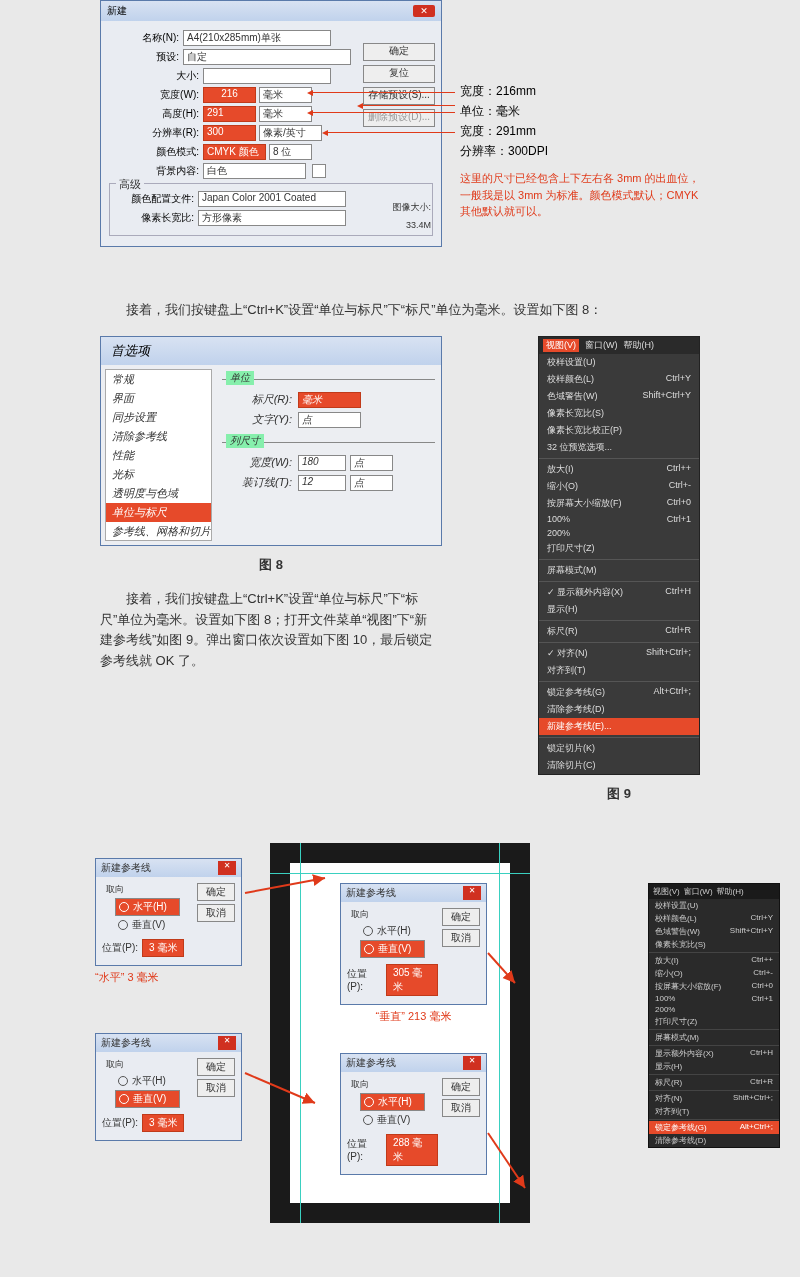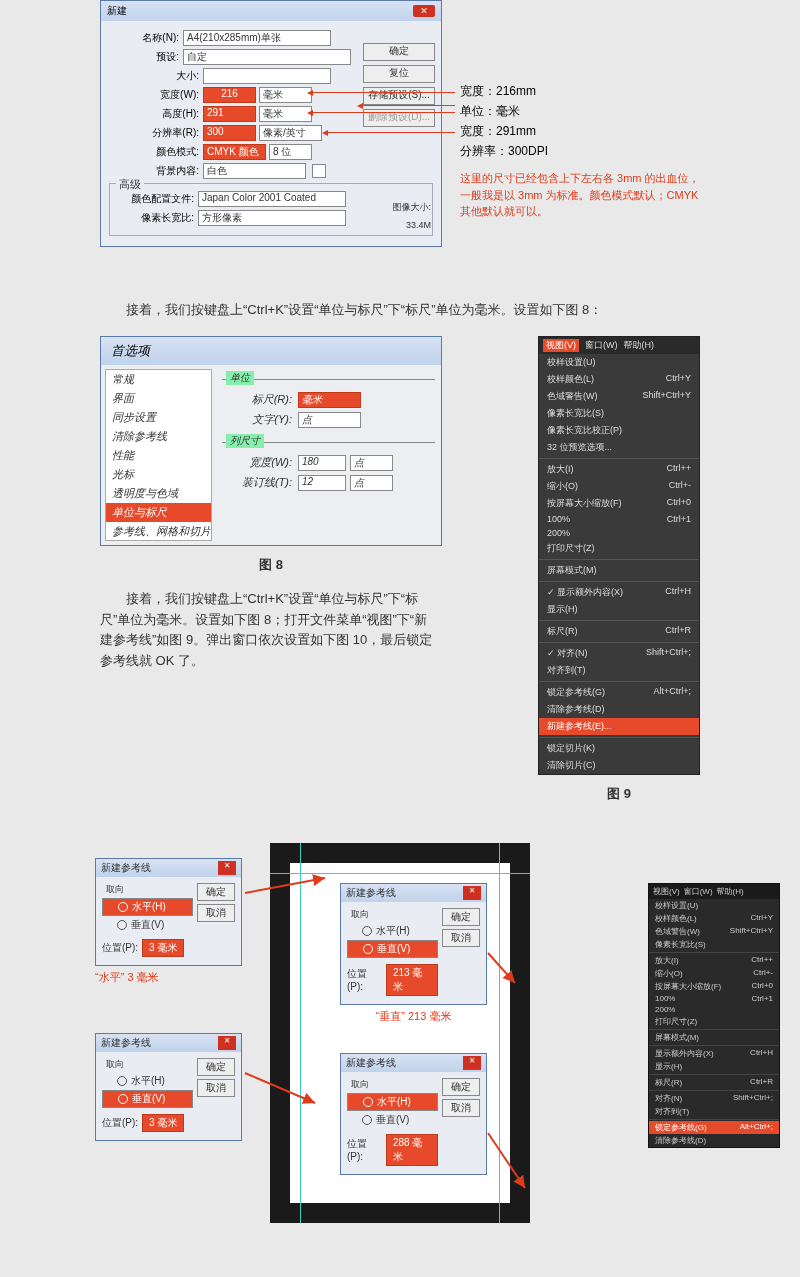--- a/index.html
+++ b/index.html
@@ -362,22 +362,22 @@
     flex: 1;
   }
   .gdlg .col1 .g-legend {
     font-size: 9px;
     margin-bottom: 2px;
     margin-left: 4px;
   }
   .gdlg .rad {
     display: flex;
     align-items: center;
-    margin: 1px 0;
-    padding: 1px 15px;
+    margin: 1px 13px;
+    padding: 1px 3px;
   }
   .gdlg .rad .c {
     width: 8px; height: 8px;
     border: 1px solid #555;
     border-radius: 50%;
     margin-right: 4px;
     flex-shrink: 0;
   }
   .gdlg .rad.sel {
     background: #e64a2a;
@@ -770,21 +770,21 @@
             <span>新建参考线</span>
       <span class="x" style="background:#d03020;color:#fff;width:18px;text-align:center;font-size:8px;">✕</span>
           </div>
     <div class="gb">
       <div class="col1">
         <div class="g-legend">取向</div>
         <div class="rad "><span class="c"></span>水平(H)</div>
         <div class="rad sel"><span class="c"></span>垂直(V)</div>
         <div class="pos">
                 <span>位置(P):</span>
-                <span class="v">213 毫米</span>
+                <span class="v">305 毫米</span>
               </div>
       </div>
       <div class="btns">
         <div class="b">确定</div>
         <div class="b">取消</div>
       </div>
     </div>
         </div>
       <div class="cap-small" style="text-align:center;">“垂直” 213 毫米</div>
     </div>

